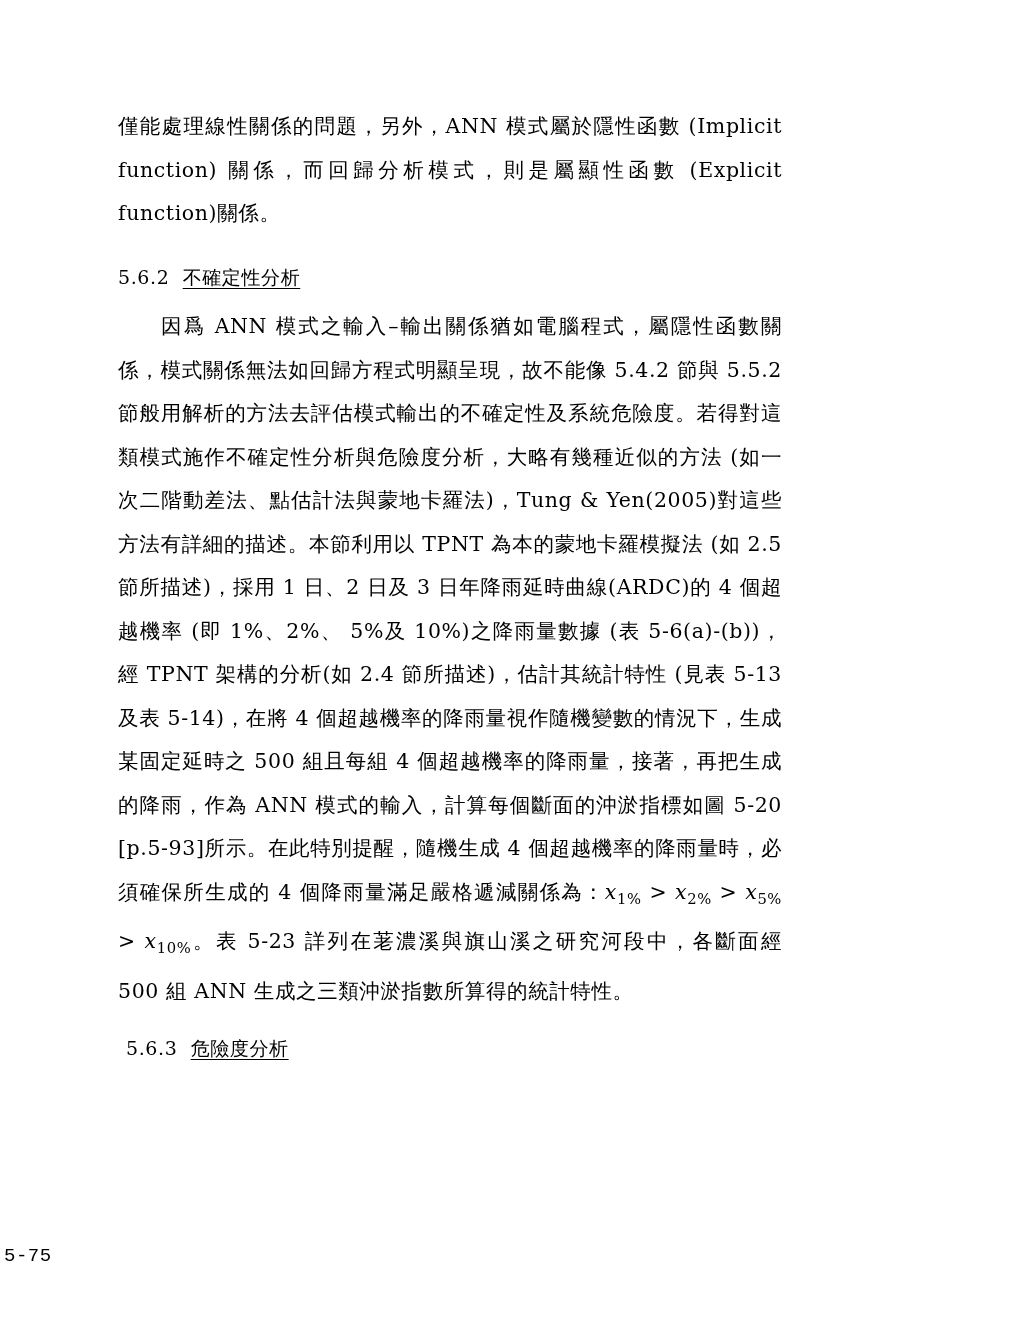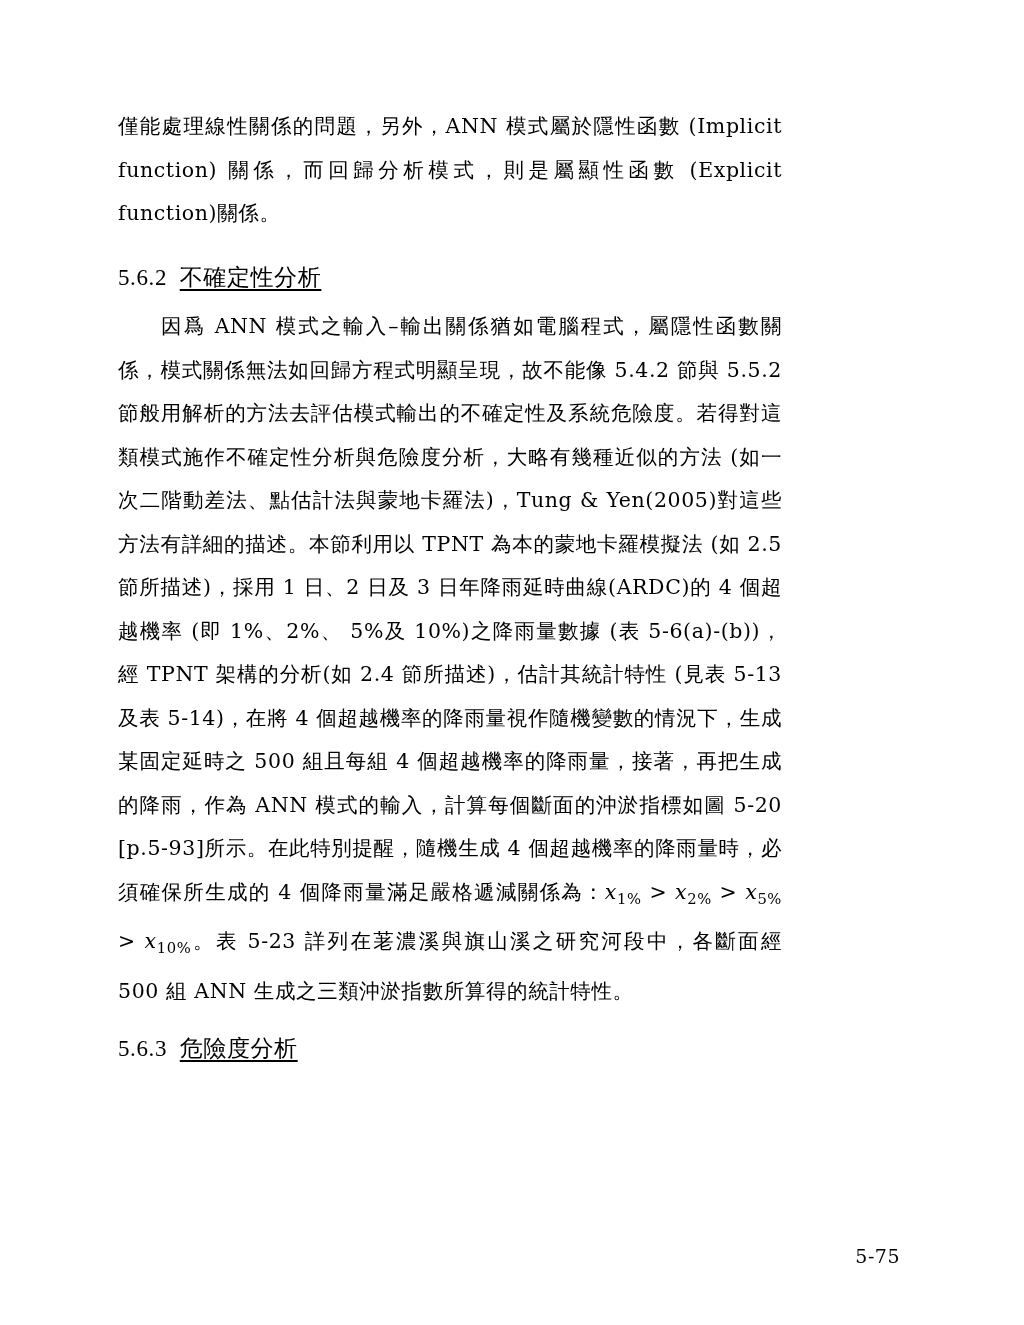--- a/index.html
+++ b/index.html
@@ -31,54 +31,54 @@
     margin: 0;
     letter-spacing: 0.6px;
   }
   .para.first-block {
     margin-bottom: 20px;
   }
   .indent {
     text-indent: 2.1em;
   }
   .heading {
-    font-size: 23px;
+    font-size: 19px;
     line-height: 43.5px;
     margin: 18px 0 6px 0;
     letter-spacing: 0.6px;
-    font-family: Liberation Serif, serif;
   }
   .heading .num {
     text-decoration: none;
   }
   .heading .ttl {
     text-decoration: underline;
     text-underline-offset: 4px;
   }
   .bold {
     font-weight: normal;
   }
   .ital {
     font-style: italic;
     font-family: "DejaVu Serif", "Liberation Serif", serif;
   }
   .sub {
     font-size: 0.72em;
     vertical-align: sub;
     font-style: normal;
   }
-  .gap-small { margin-top: 14px; }
+  .gap-small { margin-top: 14px; margin-left: 8px; }
   .footer {
     position: absolute;
-    left: 12px;
+    left: 4px;
     right: 0;
     bottom: 58px;
-    text-align: right;
+    text-align: left;
     font-size: 19px;
     letter-spacing: 0.5px;
+    font-family: Liberation Mono, monospace;
   }
 </style>
 </head>
 <body>
 
 <div class="page">
 
   <p class="para first-block">僅能處理線性關係的問題，另外，ANN 模式屬於隱性函數 (Implicit function) 關係，而回歸分析模式，則是屬顯性函數 (Explicit function)關係。</p>
 
   <div class="heading">

